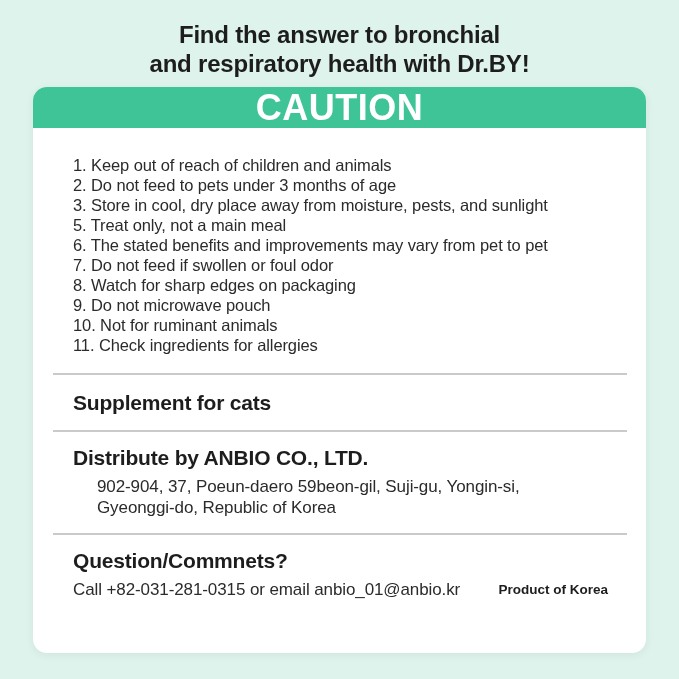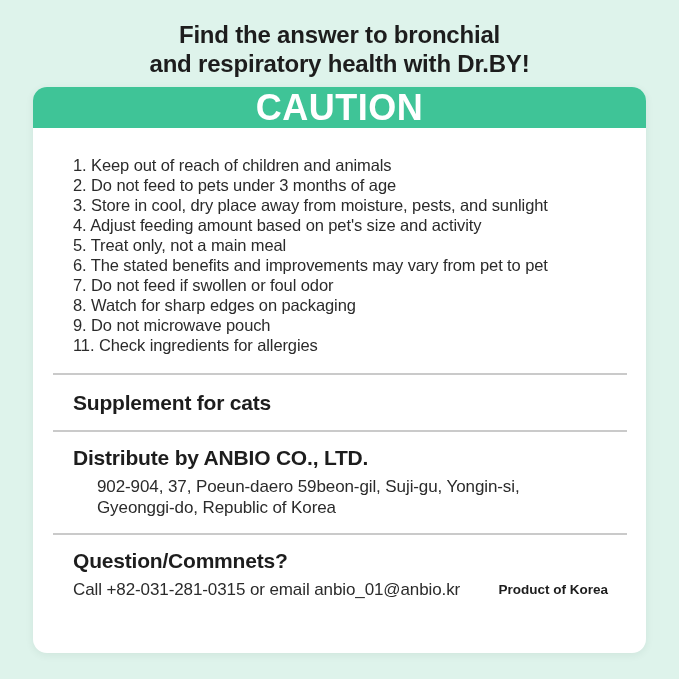--- a/index.html
+++ b/index.html
@@ -108,26 +108,26 @@
 <div class="card">
   <div class="card-header" style="background: rgb(63, 196, 151); color: rgb(255, 255, 255);">
     <span>CAUTION</span>
   </div>
   <div class="card-body">
 
     <div class="caution-list">
       <div class="caution-item">1. Keep out of reach of children and animals</div>
       <div class="caution-item">2. Do not feed to pets under 3 months of age</div>
       <div class="caution-item">3. Store in cool, dry place away from moisture, pests, and sunlight</div>
-      <div class="caution-item">4. Adjust feeding amount based on pet's size and activity</div>
       <div class="caution-item">5. Treat only, not a main meal</div>
       <div class="caution-item">6. The stated benefits and improvements may vary from pet to pet</div>
       <div class="caution-item">7. Do not feed if swollen or foul odor</div>
       <div class="caution-item">8. Watch for sharp edges on packaging</div>
       <div class="caution-item">9. Do not microwave pouch</div>
+      <div class="caution-item">10. Not for ruminant animals</div>
       <div class="caution-item">11. Check ingredients for allergies</div>
     </div>
 
     <hr class="divider divider-1">
 
     <div class="section-heading heading-supplement">Supplement for cats</div>
 
     <hr class="divider divider-2">
 
     <div class="section-heading heading-distributor">Distribute by ANBIO CO., LTD.</div>

